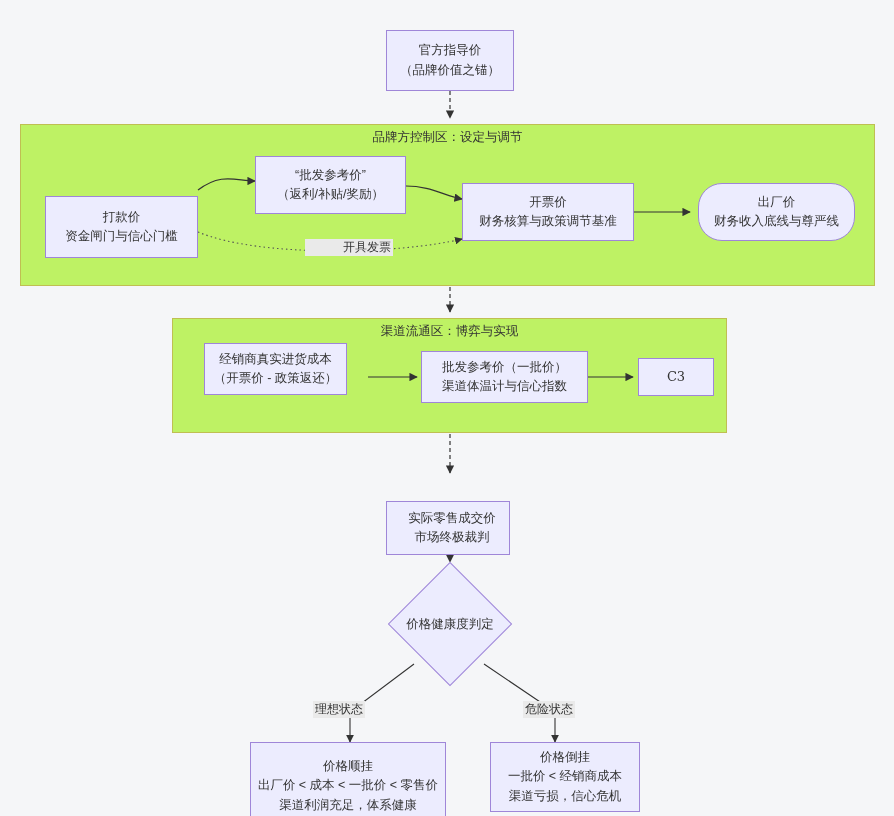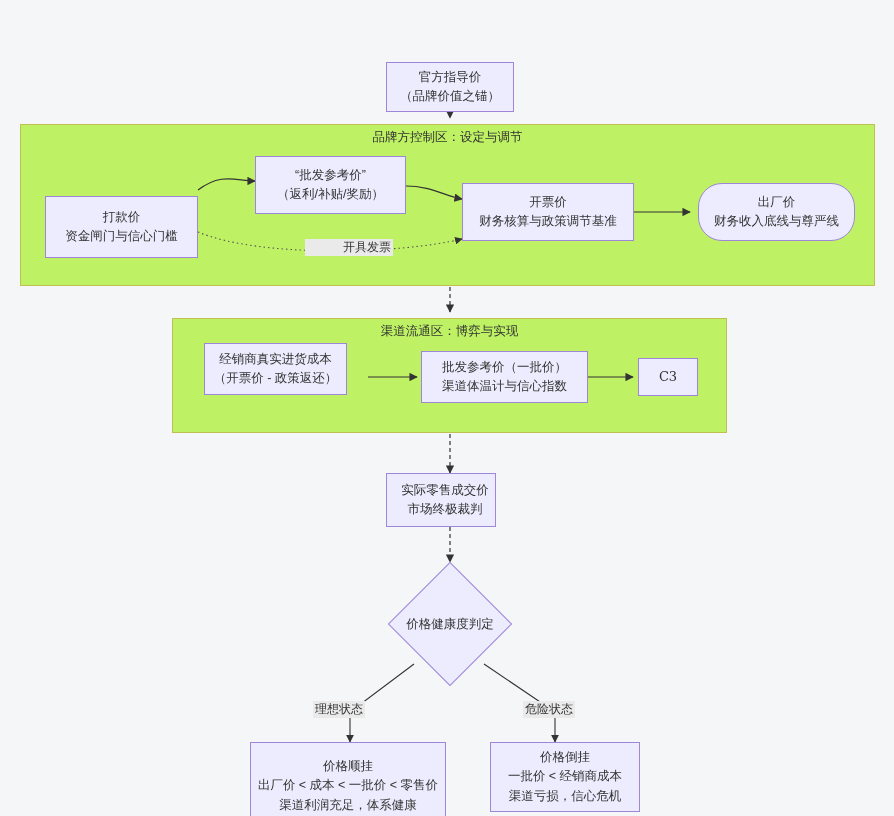--- a/index.html
+++ b/index.html
@@ -111,21 +111,21 @@
 
     <path d="M 450,434 L 450,473" stroke="#333333" stroke-width="1.2" fill="none" stroke-dasharray="4 3" marker-end="url(#arrow)"></path>
 
     <path d="M 450,527 L 450,562" stroke="#333333" stroke-width="1.2" fill="none" stroke-dasharray="4 3" marker-end="url(#arrow)"></path>
 
     <path d="M 414,664 L 350,712 L 350,742" stroke="#333333" stroke-width="1.1" fill="none" marker-end="url(#arrow)"></path>
 
     <path d="M 484,664 L 555,712 L 555,742" stroke="#333333" stroke-width="1.1" fill="none" marker-end="url(#arrow)"></path>
   </svg>
 
-  <div class="node" style="left:386px;top:30px;width:128px;height:50px;margin-top:32px;">
+  <div class="node" style="left:386px;top:30px;width:128px;height:61px;">
     <span class="ln">官方指导价</span>
     <span class="ln">（品牌价值之锚）</span>
   </div>
 
   <div class="node" style="left:45px;top:196px;width:153px;height:62px;">
     <span class="ln">打款价</span>
     <span class="ln">资金闸门与信心门槛</span>
   </div>
 
   <div class="node" style="left:255px;top:156px;width:151px;height:58px;">
@@ -146,25 +146,25 @@
   <div class="node" style="left:204px;top:343px;width:143px;height:52px;align-items:center;">
     <span class="ln">经销商真实进货成本</span>
     <span class="ln">（开票价 - 政策返还）</span>
   </div>
 
   <div class="node" style="left:421px;top:351px;width:167px;height:52px;">
     <span class="ln">批发参考价（一批价）</span>
     <span class="ln">渠道体温计与信心指数</span>
   </div>
 
-  <div class="node mono" style="left:638px;top:358px;width:60px;height:38px;">
+  <div class="node mono" style="left:638px;top:358px;width:76px;height:38px;">
     <span class="ln">C3</span>
   </div>
 
-  <div class="node" style="left:386px;top:473px;width:110px;height:54px;padding-left:8px;">
+  <div class="node" style="left:386px;top:501px;width:124px;height:54px;padding-left:8px;">
     <span class="ln">实际零售成交价</span>
     <span class="ln">市场终极裁判</span>
   </div>
 
   <div class="diamond" style="left:406px;top:580px;width:88px;height:88px;"></div>
   <div class="diamond-label" style="left:380px;top:612px;width:140px;height:24px;">价格健康度判定</div>
 
   <div class="node" style="left:250px;top:742px;width:196px;height:88px;">
     <span class="ln">价格顺挂</span>
     <span class="ln">出厂价 &lt; 成本 &lt; 一批价 &lt; 零售价</span>

